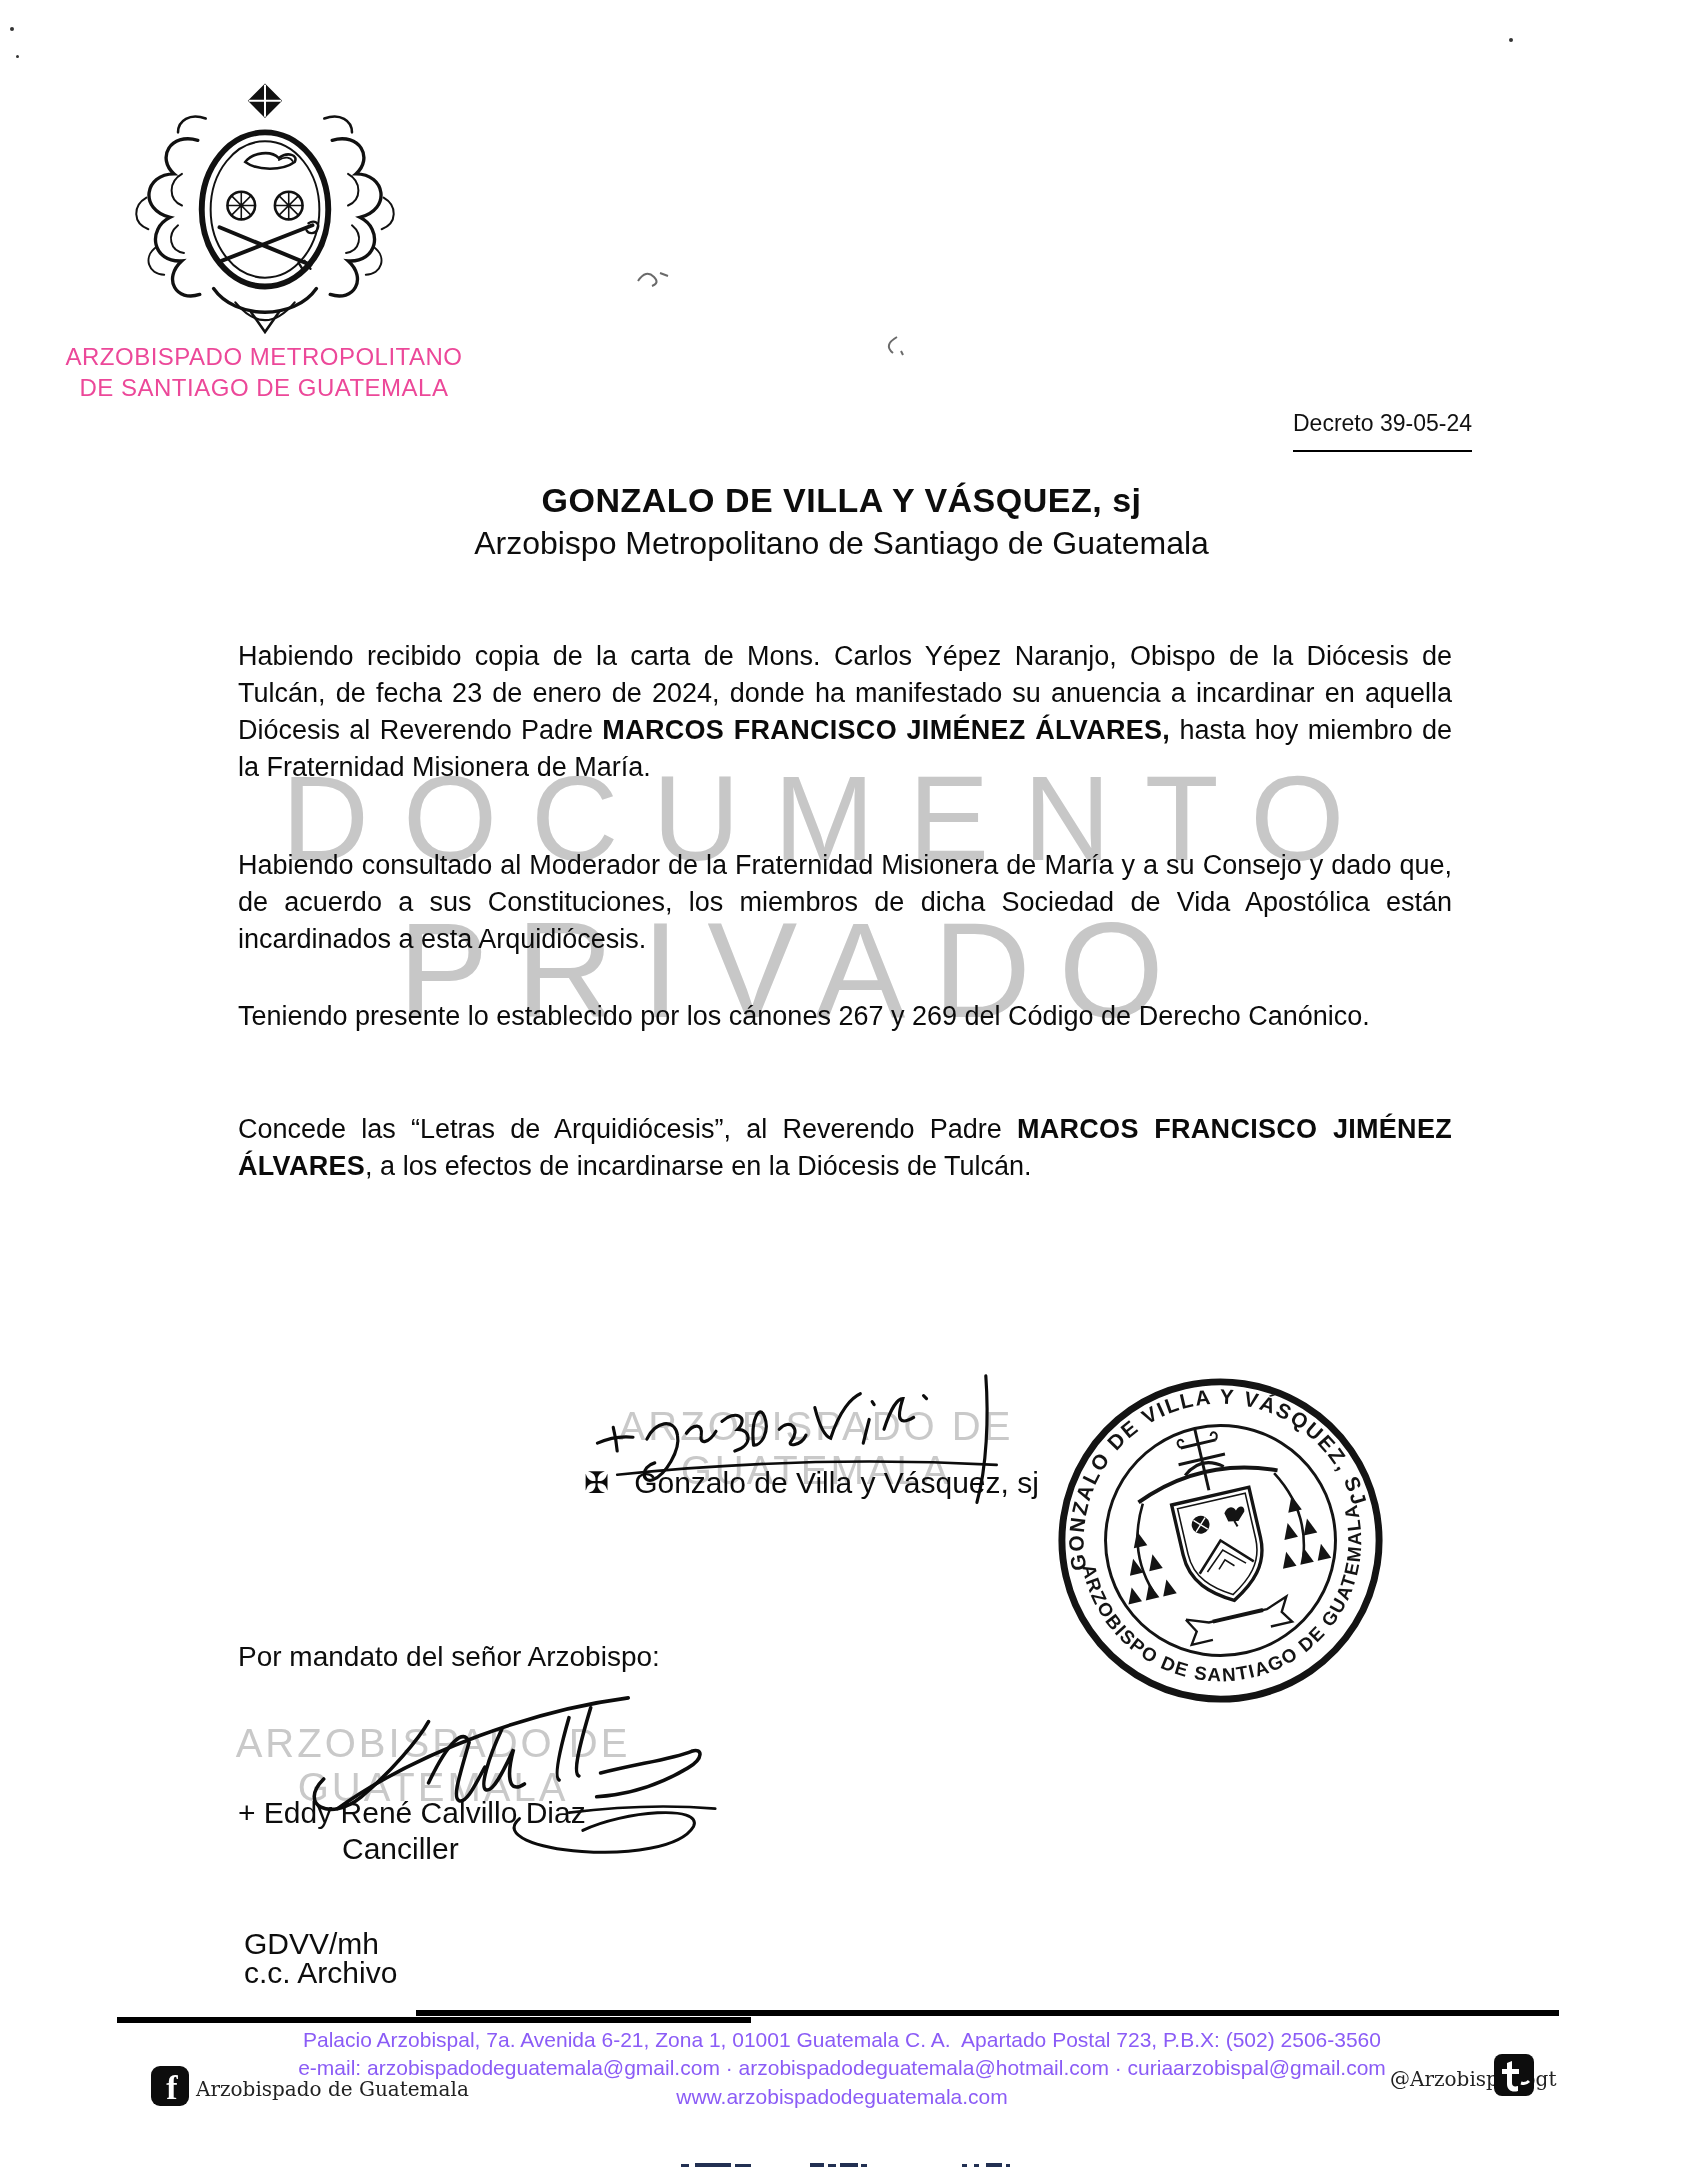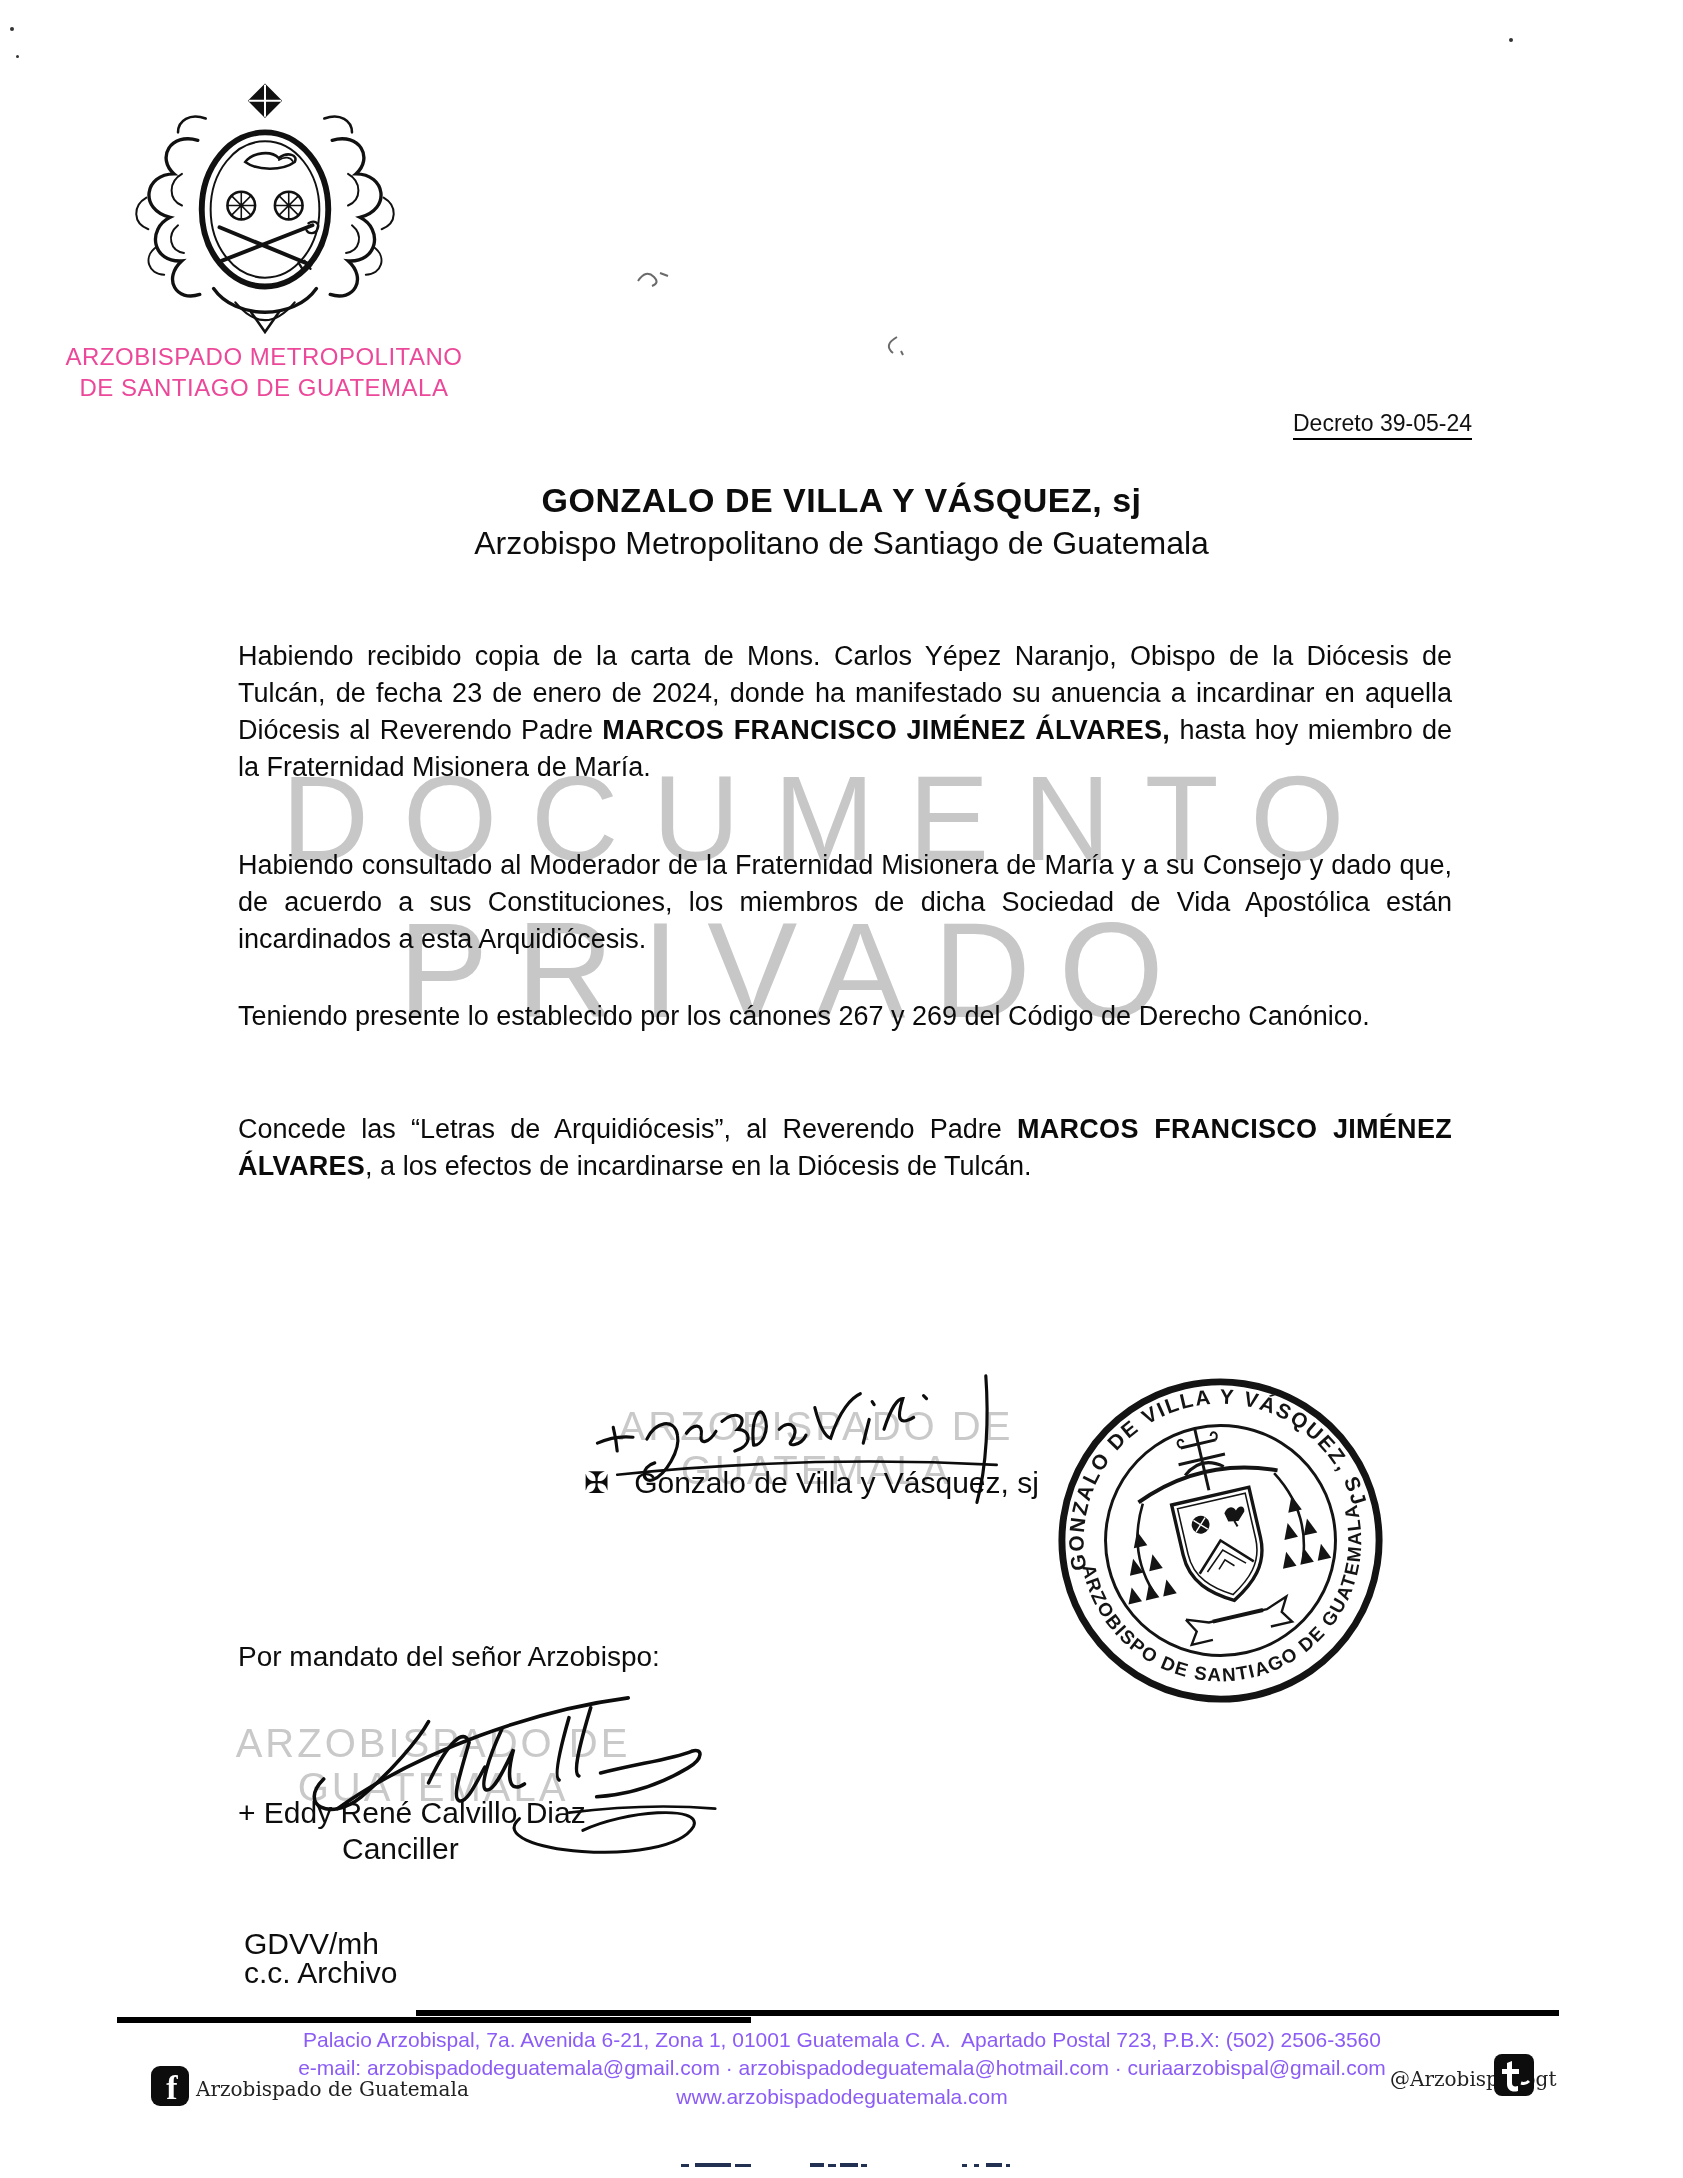--- a/index.html
+++ b/index.html
@@ -1,21 +1,21 @@
 <!DOCTYPE html>
 <html><head>
 <meta charset="utf-8">
 <style>
   html,body{margin:0;padding:0;background:#e8e8e8;}
   #page{position:relative;width:1683px;height:2178px;background:#ffffff;overflow:hidden;
         font-family:"Liberation Sans",sans-serif;color:#0d0d0d;}
   .abs{position:absolute;}
   
   .org{width:426px;left:51px;top:341px;text-align:center;font-size:24px;line-height:31px;letter-spacing:0.5px;color:#ec4899;}
-  .decree{left:1293px;top:410px;font-size:23px;border-bottom:2px solid #000;padding-bottom:1px;color:#111;}
+  .decree{left:1293px;top:410px;font-size:23px;border-bottom:2px solid #000;padding-bottom:13px;color:#111;}
   
   .title{left:0;top:481px;width:1683px;text-align:center;font-size:34px;font-weight:bold;letter-spacing:0.5px;}
   .subtitle{left:0;top:525px;width:1683px;text-align:center;font-size:32px;}
   
   .para{left:238px;width:1214px;margin:0;font-size:27px;line-height:37px;text-align:justify;color:#0b0b0b;}
   .para b{letter-spacing:0.3px;}
   
   .wm{color:#c7c7c7;white-space:nowrap;z-index:0;font-family:"Liberation Sans",sans-serif;}
   .wm-doc{font-size:121px;letter-spacing:34px;top:748px;left:830px;transform:translateX(-50%);}
   .wm-priv{font-size:135px;letter-spacing:28px;top:893px;left:795px;transform:translateX(-50%);}

